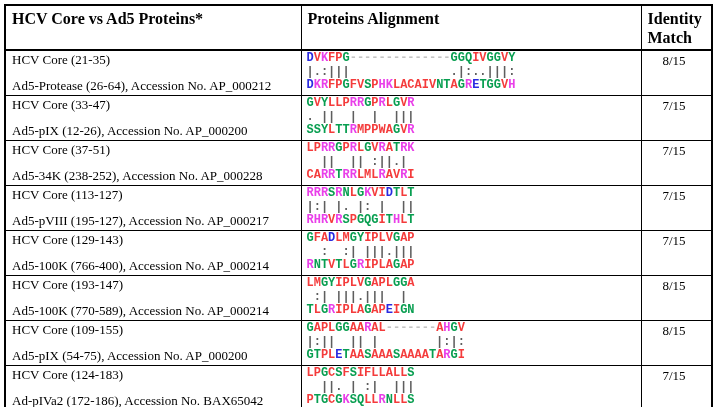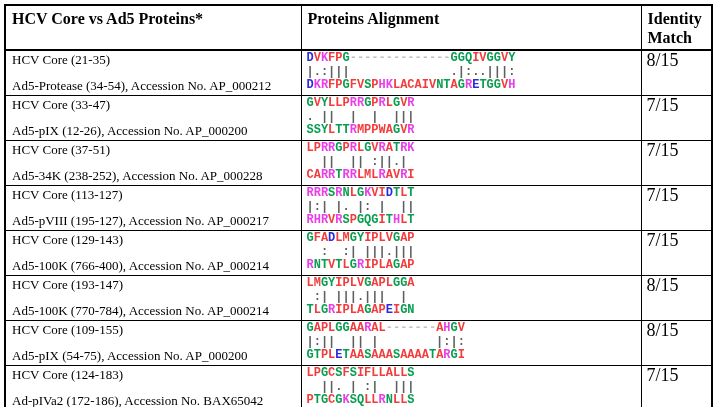--- a/index.html
+++ b/index.html
@@ -61,23 +61,23 @@
   }
   .seq-line {
     font-family: "Liberation Mono", "DejaVu Sans Mono", monospace;
     font-size: 12px;
     font-weight: bold;
     line-height: 13.5px;
     white-space: pre;
     letter-spacing: 0px;
   }
   td.id-cell {
-    padding: 2px 2px 2px 5px;
-    font-family: "Liberation Serif", serif;
-    font-size: 18px;
+    padding: 2px 2px 2px 21px;
+    font-family: "Liberation Serif", serif;
+    font-size: 13px;
     line-height: 15px;
     border-radius: 20px;
   }
 </style>
 </head>
 <body>
 
 <div class="page">
   <table class="align-table">
     <colgroup>
@@ -90,21 +90,21 @@
         <th>HCV Core vs Ad5 Proteins*</th>
         <th>Proteins Alignment</th>
         <th>Identity Match</th>
       </tr>
     </thead>
     <tbody id="rows-body">
     <tr>
           <td class="protein-cell">
             <div class="protein-inner">
               <div class="protein-line">HCV Core (21-35)</div>
-              <div class="protein-line">Ad5-Protease (34-54), Accession No. AP_000212</div>
+              <div class="protein-line">Ad5-Protease (26-64), Accession No. AP_000212</div>
             </div>
           </td>
           <td class="seq-cell">
             <div class="seq-line"><span style="color: rgb(42, 42, 224);">D</span><span style="color: rgb(244, 59, 59);">V</span><span style="color: rgb(233, 63, 233);">K</span><span style="color: rgb(244, 59, 59);">FP</span><span style="color: rgb(8, 158, 80);">G</span><span style="color: rgb(196, 196, 196);">--------------</span><span style="color: rgb(8, 158, 80);">GGQ</span><span style="color: rgb(244, 59, 59);">IV</span><span style="color: rgb(8, 158, 80);">GG</span><span style="color: rgb(244, 59, 59);">V</span><span style="color: rgb(8, 158, 80);">Y</span></div>
             <div class="seq-line" style="color: rgb(94, 94, 94);">|.:|||              .|:..|||:</div>
             <div class="seq-line"><span style="color: rgb(42, 42, 224);">D</span><span style="color: rgb(233, 63, 233);">KR</span><span style="color: rgb(244, 59, 59);">FP</span><span style="color: rgb(8, 158, 80);">G</span><span style="color: rgb(244, 59, 59);">FV</span><span style="color: rgb(8, 158, 80);">S</span><span style="color: rgb(244, 59, 59);">P</span><span style="color: rgb(233, 63, 233);">HK</span><span style="color: rgb(244, 59, 59);">LACAIV</span><span style="color: rgb(8, 158, 80);">NT</span><span style="color: rgb(244, 59, 59);">A</span><span style="color: rgb(8, 158, 80);">G</span><span style="color: rgb(233, 63, 233);">R</span><span style="color: rgb(42, 42, 224);">E</span><span style="color: rgb(8, 158, 80);">TGG</span><span style="color: rgb(244, 59, 59);">V</span><span style="color: rgb(233, 63, 233);">H</span></div>
           </td>
           <td class="id-cell">
             <div>8/15</div>
           </td>
@@ -170,21 +170,21 @@
             <div class="seq-line"><span style="color: rgb(233, 63, 233);">R</span><span style="color: rgb(8, 158, 80);">NT</span><span style="color: rgb(244, 59, 59);">V</span><span style="color: rgb(8, 158, 80);">T</span><span style="color: rgb(244, 59, 59);">L</span><span style="color: rgb(8, 158, 80);">G</span><span style="color: rgb(233, 63, 233);">R</span><span style="color: rgb(244, 59, 59);">IPLA</span><span style="color: rgb(8, 158, 80);">G</span><span style="color: rgb(244, 59, 59);">AP</span></div>
           </td>
           <td class="id-cell">
             <div>7/15</div>
           </td>
         </tr>
         <tr>
           <td class="protein-cell">
             <div class="protein-inner">
               <div class="protein-line">HCV Core (193-147)</div>
-              <div class="protein-line">Ad5-100K (770-784), Accession No. AP_000214</div>
+              <div class="protein-line">Ad5-100K (770-589), Accession No. AP_000214</div>
             </div>
           </td>
           <td class="seq-cell">
             <div class="seq-line"><span style="color: rgb(244, 59, 59);">LM</span><span style="color: rgb(8, 158, 80);">GY</span><span style="color: rgb(244, 59, 59);">IPLV</span><span style="color: rgb(8, 158, 80);">G</span><span style="color: rgb(244, 59, 59);">APL</span><span style="color: rgb(8, 158, 80);">GG</span><span style="color: rgb(244, 59, 59);">A</span></div>
             <div class="seq-line" style="color: rgb(94, 94, 94);"> :| |||.|||  | </div>
             <div class="seq-line"><span style="color: rgb(8, 158, 80);">T</span><span style="color: rgb(244, 59, 59);">L</span><span style="color: rgb(8, 158, 80);">G</span><span style="color: rgb(233, 63, 233);">R</span><span style="color: rgb(244, 59, 59);">IPLA</span><span style="color: rgb(8, 158, 80);">G</span><span style="color: rgb(244, 59, 59);">AP</span><span style="color: rgb(42, 42, 224);">E</span><span style="color: rgb(244, 59, 59);">I</span><span style="color: rgb(8, 158, 80);">GN</span></div>
           </td>
           <td class="id-cell">
             <div>8/15</div>
           </td>

